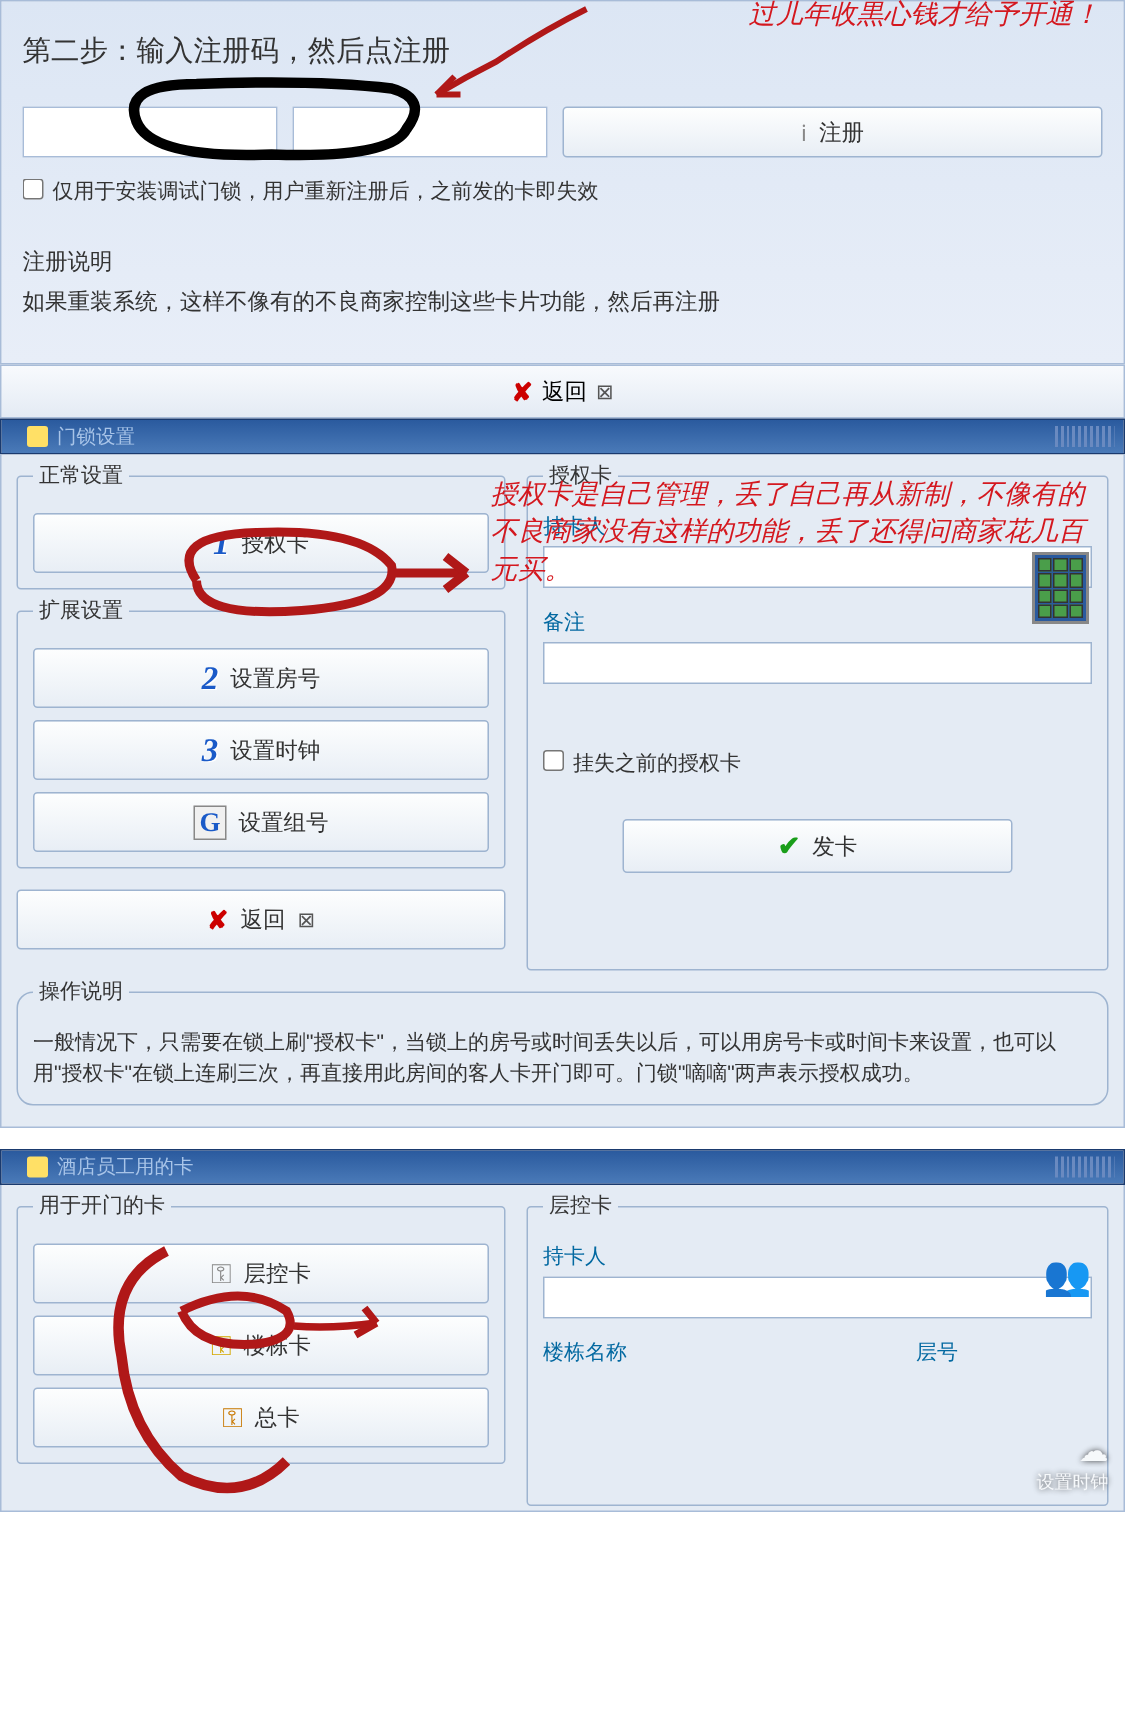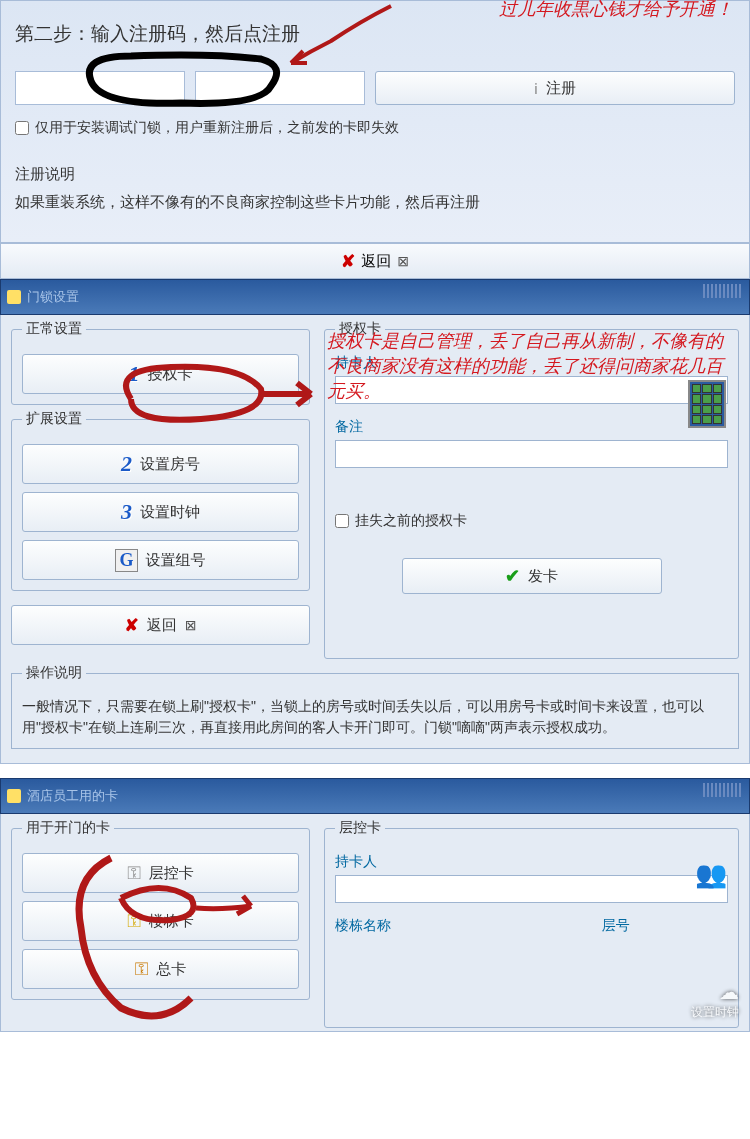--- a/index.html
+++ b/index.html
@@ -3,53 +3,53 @@
 <meta charset="utf-8">
 <style>
 *{box-sizing:border-box;margin:0;padding:0;font-family:"Microsoft YaHei","SimSun",Arial,sans-serif}
 body{background:#fff;width:750px}
 .panel{background:linear-gradient(#dce6f4,#e8eef8);border:1px solid #a8bcd8;padding:10px 14px}
 .step-text{font-size:19px;color:#333;margin:18px 0 24px}
 .reg-row{display:flex;gap:10px;align-items:center;margin-bottom:14px}
 .reg-input{width:170px;height:34px;background:#fff;border:1px solid #a8bcd8}
 .btn{height:34px;background:linear-gradient(#fdfefe,#e8eef5);border:1px solid #9eb4d0;border-radius:3px;display:flex;align-items:center;justify-content:center;gap:8px;font-size:15px;color:#333;cursor:pointer}
 .reg-btn{flex:1}
-.chk-row{display:flex;align-items:center;gap:6px;font-size:14px;color:#333;margin-bottom:28px}
+.chk-row{display:flex;align-items:flex-start;gap:6px;font-size:14px;color:#333;margin-bottom:28px}
 .chk{width:14px;height:14px}
 .section-title{font-size:15px;color:#333;margin-bottom:6px}
 .desc-text{font-size:15px;color:#333;line-height:1.6;margin-bottom:18px}
 .ts-bar{background:#fff;border:1px solid #c0c0c0;padding:3px 6px;font-size:12px;color:#333;font-family:monospace;margin:0 -14px -10px -14px;width:180px}
 .cancel-bar{background:linear-gradient(#f8fafd,#e4ebf4);border:1px solid #a8bcd8;height:36px;display:flex;align-items:center;justify-content:center;gap:6px;font-size:15px}
 .x-red{color:#c00;font-weight:bold;font-size:17px}
 .x-box{color:#555;font-size:14px}
-.titlebar{background:linear-gradient(#2a5a9e,#4a7ab8);height:36px;display:flex;align-items:center;padding:0 6px;color:#a8c4e8;font-size:13px;position:relative;border:1px solid #1a3a6e}
+.titlebar{background:linear-gradient(#2a5a9e,#4a7ab8);height:24px;display:flex;align-items:center;padding:0 17px;color:#a8c4e8;font-size:13px;position:relative;border:1px solid #1a3a6e}
 .tb-icon{width:14px;height:14px;margin-right:6px;background:#ffe066;border-radius:2px}
 .tb-grip{position:absolute;right:6px;top:4px;width:40px;height:14px;background:repeating-linear-gradient(90deg,#6a8ac0 0 2px,transparent 2px 4px)}
 .win-body{background:#e4ebf4;border:1px solid #a8bcd8;border-top:none;padding:14px 10px;position:relative}
 .two-col{display:flex;gap:14px}
-.left-col{width:299px;flex-shrink:0}
+.left-col{width:326px;flex-shrink:0}
 .right-col{flex:1}
 .group{border:1px solid #9eb4d0;border-radius:3px;padding:24px 10px 10px;margin-bottom:14px;position:relative;background:#e4ebf4}
 .group-label{position:absolute;top:-10px;left:10px;background:#e4ebf4;padding:0 4px;font-size:14px;color:#333}
 .menu-btn{width:100%;height:40px;margin-bottom:8px;position:relative}
 .menu-btn:last-child{margin-bottom:0}
 .num-icon{font-family:"Times New Roman",serif;font-weight:bold;font-style:italic;font-size:22px;color:#1a5ac8;text-shadow:1px 1px 0 #fff}
 .g-icon{font-family:"Times New Roman",serif;font-weight:bold;font-size:18px;color:#1a5ac8;border:1px solid #888;padding:0 3px;background:#f0f0f0}
 .key-icon{font-size:18px;position:relative}
 .key-y{color:#d4a800}
 .key-g{color:#888}
 .key-o{color:#c87800}
 .form-label{font-size:14px;color:#0369a1;margin-bottom:4px;display:block}
 .form-input{width:100%;height:28px;background:#fff;border:1px solid #9eb4d0;margin-bottom:14px;padding:0 4px}
 .issue-btn{width:260px;height:36px;margin:8px auto 0;display:flex}
 .check{color:#1a9e1a;font-size:18px;font-weight:bold}
 .calc-icon{position:absolute;right:12px;top:50px;width:38px;height:48px;background:#2a5a9e;border:2px solid #888;display:grid;grid-template-columns:repeat(3,1fr);gap:1px;padding:2px}
 .calc-icon div{background:#4a9e4a;border:1px solid #333}
 .people-icon{position:absolute;right:10px;top:30px;font-size:26px}
-.op-desc{border:1px solid #9eb4d0;border-radius:0;padding:22px 10px 10px;position:relative;margin-top:0;background:#e4ebf4}
+.op-desc{border:1px solid #9eb4d0;border-radius:11px;padding:22px 10px 10px;position:relative;margin-top:0;background:#e4ebf4}
 .op-desc p{font-size:14px;line-height:1.5;color:#333}
 .anno{position:absolute;color:#d4181f;font-family:"KaiTi","STKaiti",serif;font-size:18px;font-style:italic;line-height:1.4;z-index:50;pointer-events:none}
 .anno1{top:-4px;right:16px}
 .anno2{top:0;left:316px;width:400px}
 .anno3{top:0;left:334px;width:400px}
 svg.scribble{position:absolute;pointer-events:none;z-index:40}
 .wm{position:absolute;right:10px;bottom:10px;color:#fff;opacity:0.7;font-size:12px;text-align:right;text-shadow:0 0 4px #000}
 .wm .cloud{font-size:20px}
 </style>
 </head>

